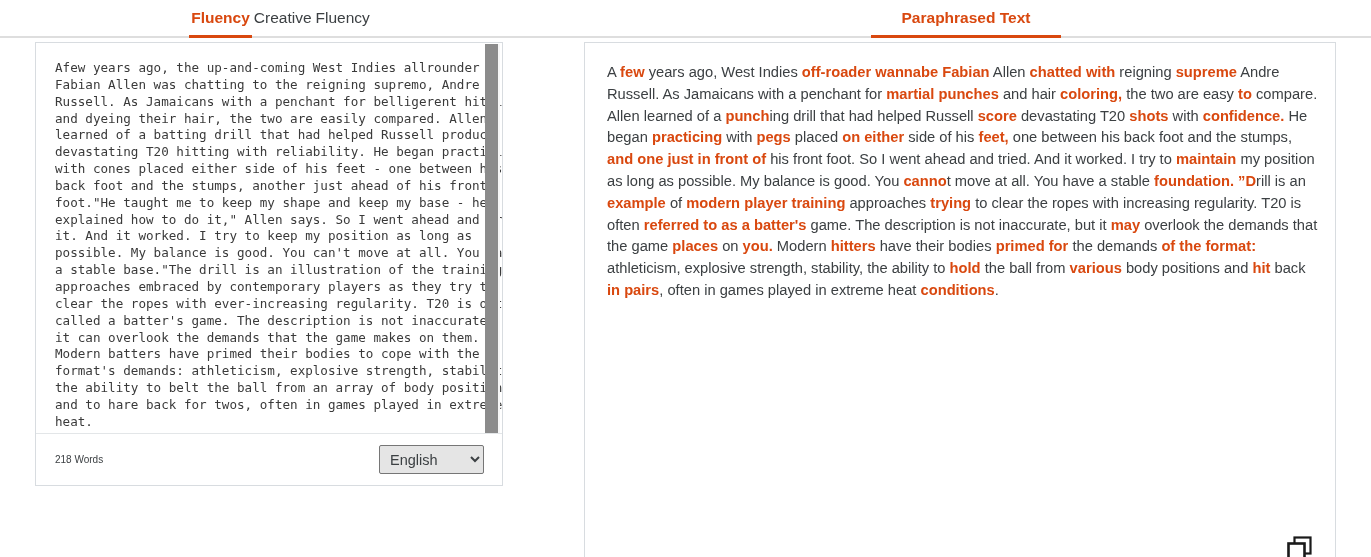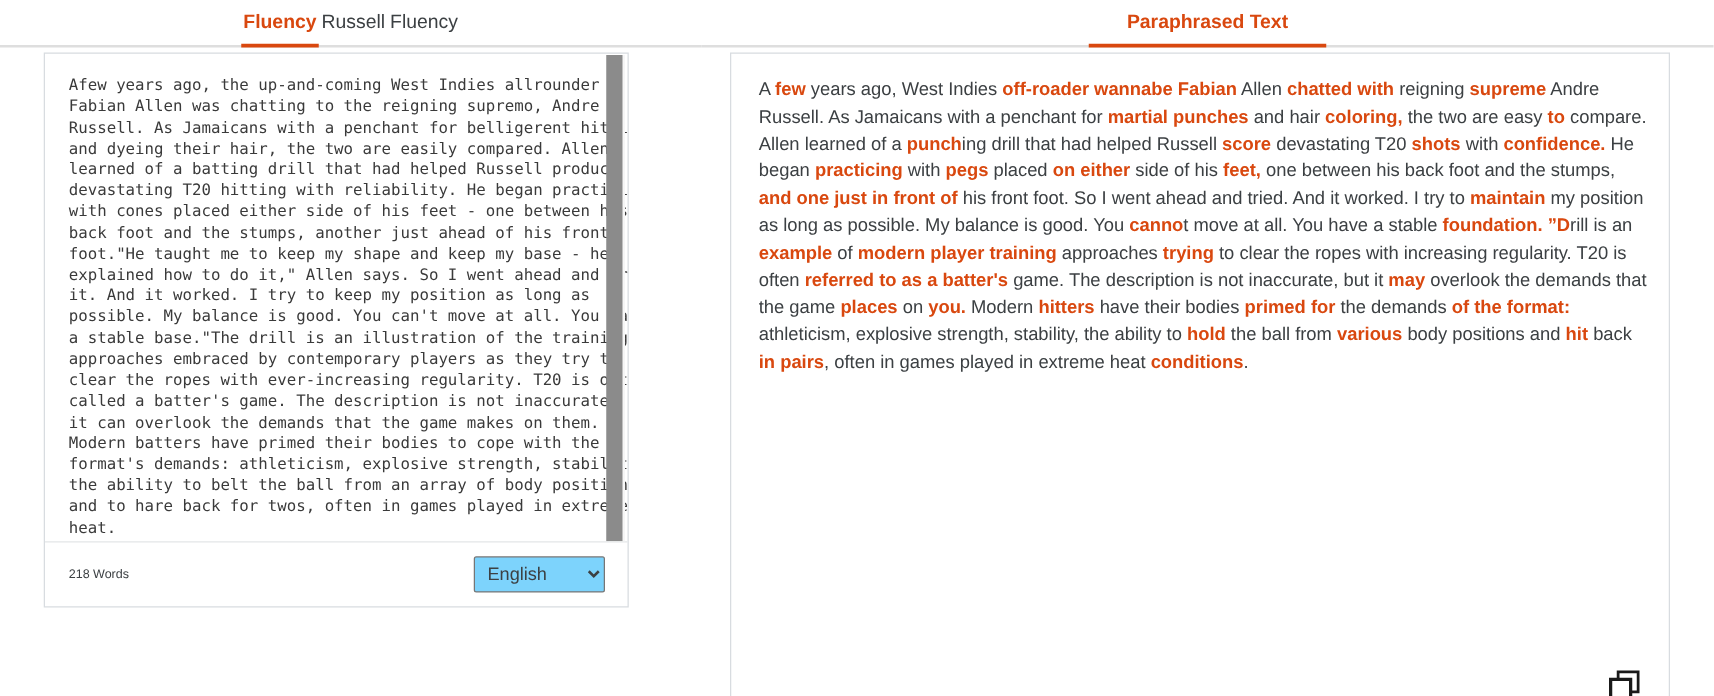--- a/index.html
+++ b/index.html
@@ -181,21 +181,21 @@
   .word-count {
     font-size: 10px;
     color: #3c4043;
   }
   .lang-select {
     font-family: "Liberation Sans", sans-serif;
     font-size: 14.5px;
     color: #3c4043;
     border: 1px solid #767676;
     border-radius: 2px;
-    background: #7dd3fc;
+    background: #e5e5e5;
     padding: 5px 6px;
     width: 105px;
     height: 29px;
     box-sizing: border-box;
     cursor: pointer;
   }
 
   
   .para-wrap {
     position: relative;
@@ -232,21 +232,21 @@
 <div class="app">
 
   <div class="header">
 
     <div class="header-left">
       <div class="tabs">
         <div class="tab active">
           <span>Fluency</span>
         </div>
         <div class="tab">
-          <span>Russell</span>
+          <span>Creative</span>
         </div>
         <div class="tab">
           <span>Fluency</span>
         </div>
       </div>
     </div>
 
     <div class="header-right">
       <div class="tab-right">
         <span>Paraphrased Text</span>

